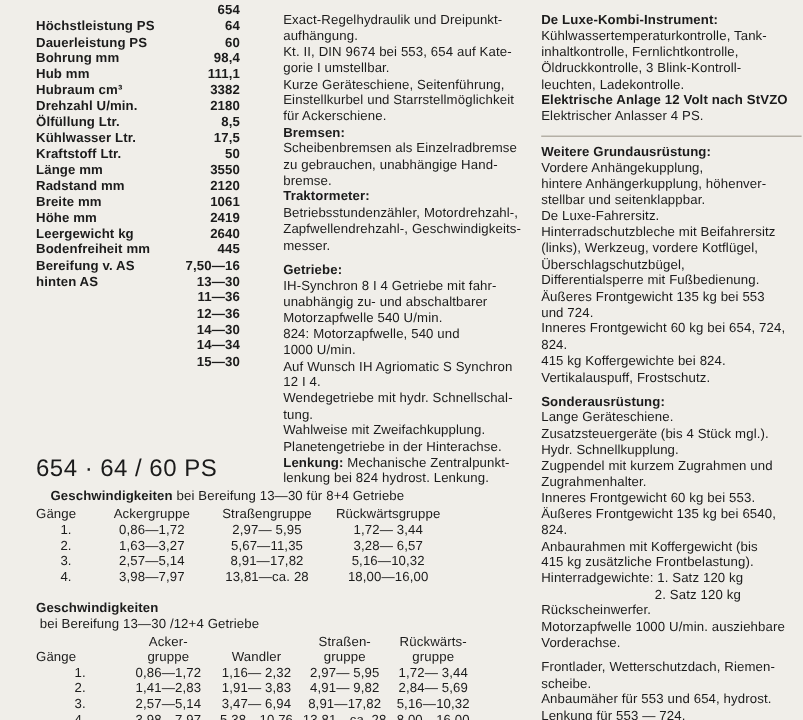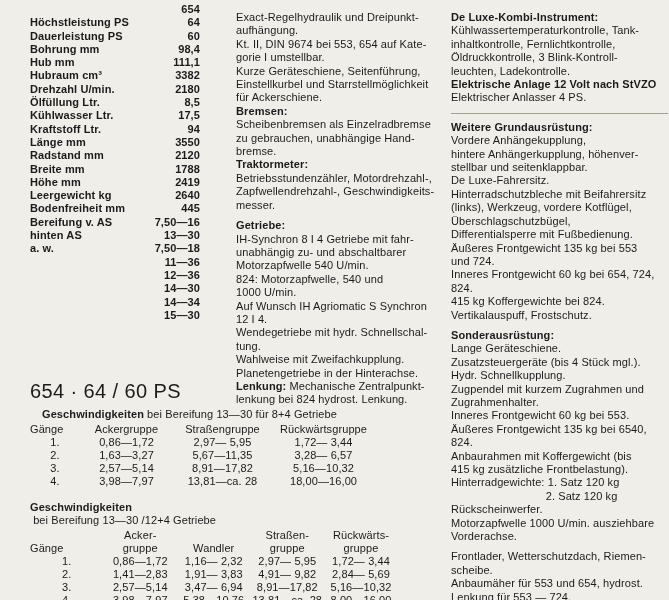--- a/index.html
+++ b/index.html
@@ -87,36 +87,36 @@
         <span class="spec-value">8,5</span>
       </div>
 
       <div class="spec-row">
         <span class="spec-label">Kühlwasser Ltr.</span>
         <span class="spec-value">17,5</span>
       </div>
 
       <div class="spec-row">
         <span class="spec-label">Kraftstoff Ltr.</span>
-        <span class="spec-value">94</span>
+        <span class="spec-value">50</span>
       </div>
 
       <div class="spec-row">
         <span class="spec-label">Länge mm</span>
         <span class="spec-value">3550</span>
       </div>
 
       <div class="spec-row">
         <span class="spec-label">Radstand mm</span>
         <span class="spec-value">2120</span>
       </div>
 
       <div class="spec-row">
         <span class="spec-label">Breite mm</span>
-        <span class="spec-value">1788</span>
+        <span class="spec-value">1061</span>
       </div>
 
       <div class="spec-row">
         <span class="spec-label">Höhe mm</span>
         <span class="spec-value">2419</span>
       </div>
 
       <div class="spec-row">
         <span class="spec-label">Leergewicht kg</span>
         <span class="spec-value">2640</span>
@@ -130,24 +130,20 @@
       <div class="spec-row">
         <span class="spec-label">Bereifung v. AS</span>
         <span class="spec-value">7,50—16</span>
       </div>
 
       <div class="spec-row">
         <span class="spec-label">hinten AS</span>
         <span class="spec-value">13—30</span>
       </div>
 
-      <div class="spec-row">
-        <span class="spec-label">a. w.</span>
-        <span class="spec-value">7,50—18</span>
-      </div>
 
       <div class="spec-row">
         <span class="spec-label"></span>
         <span class="spec-value">11—36</span>
       </div>
 
       <div class="spec-row">
         <span class="spec-label"></span>
         <span class="spec-value">12—36</span>
       </div>

